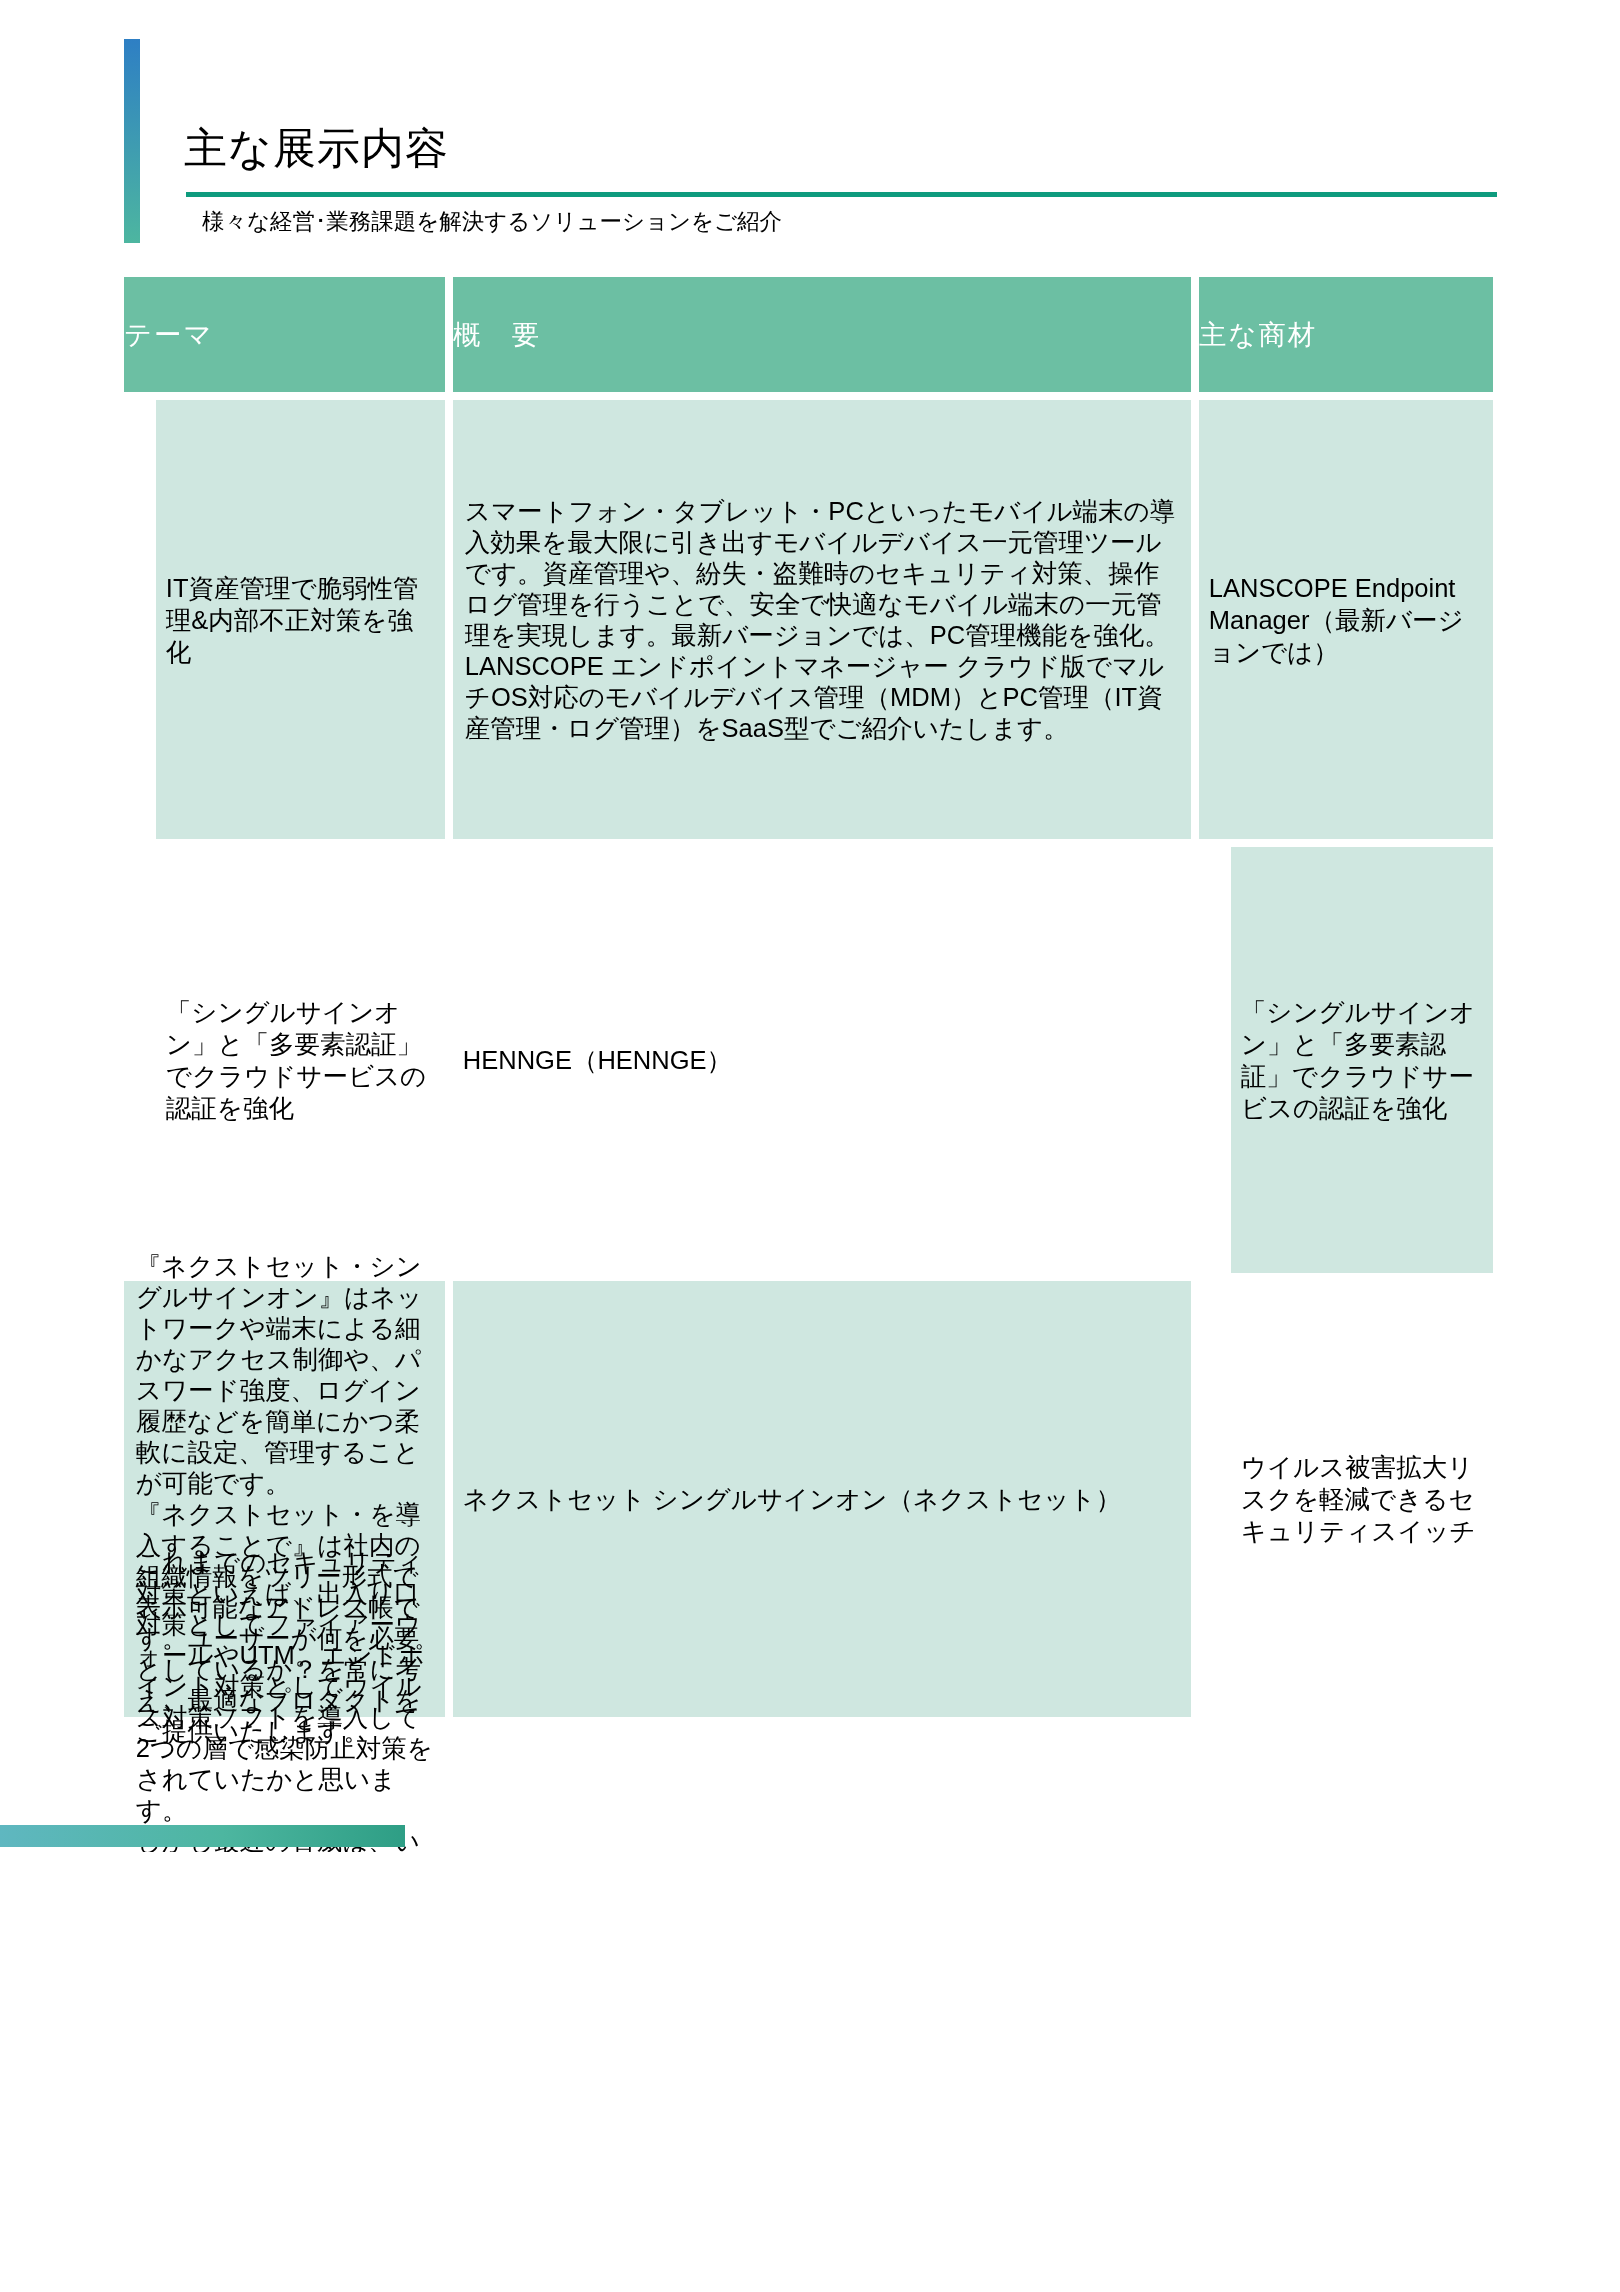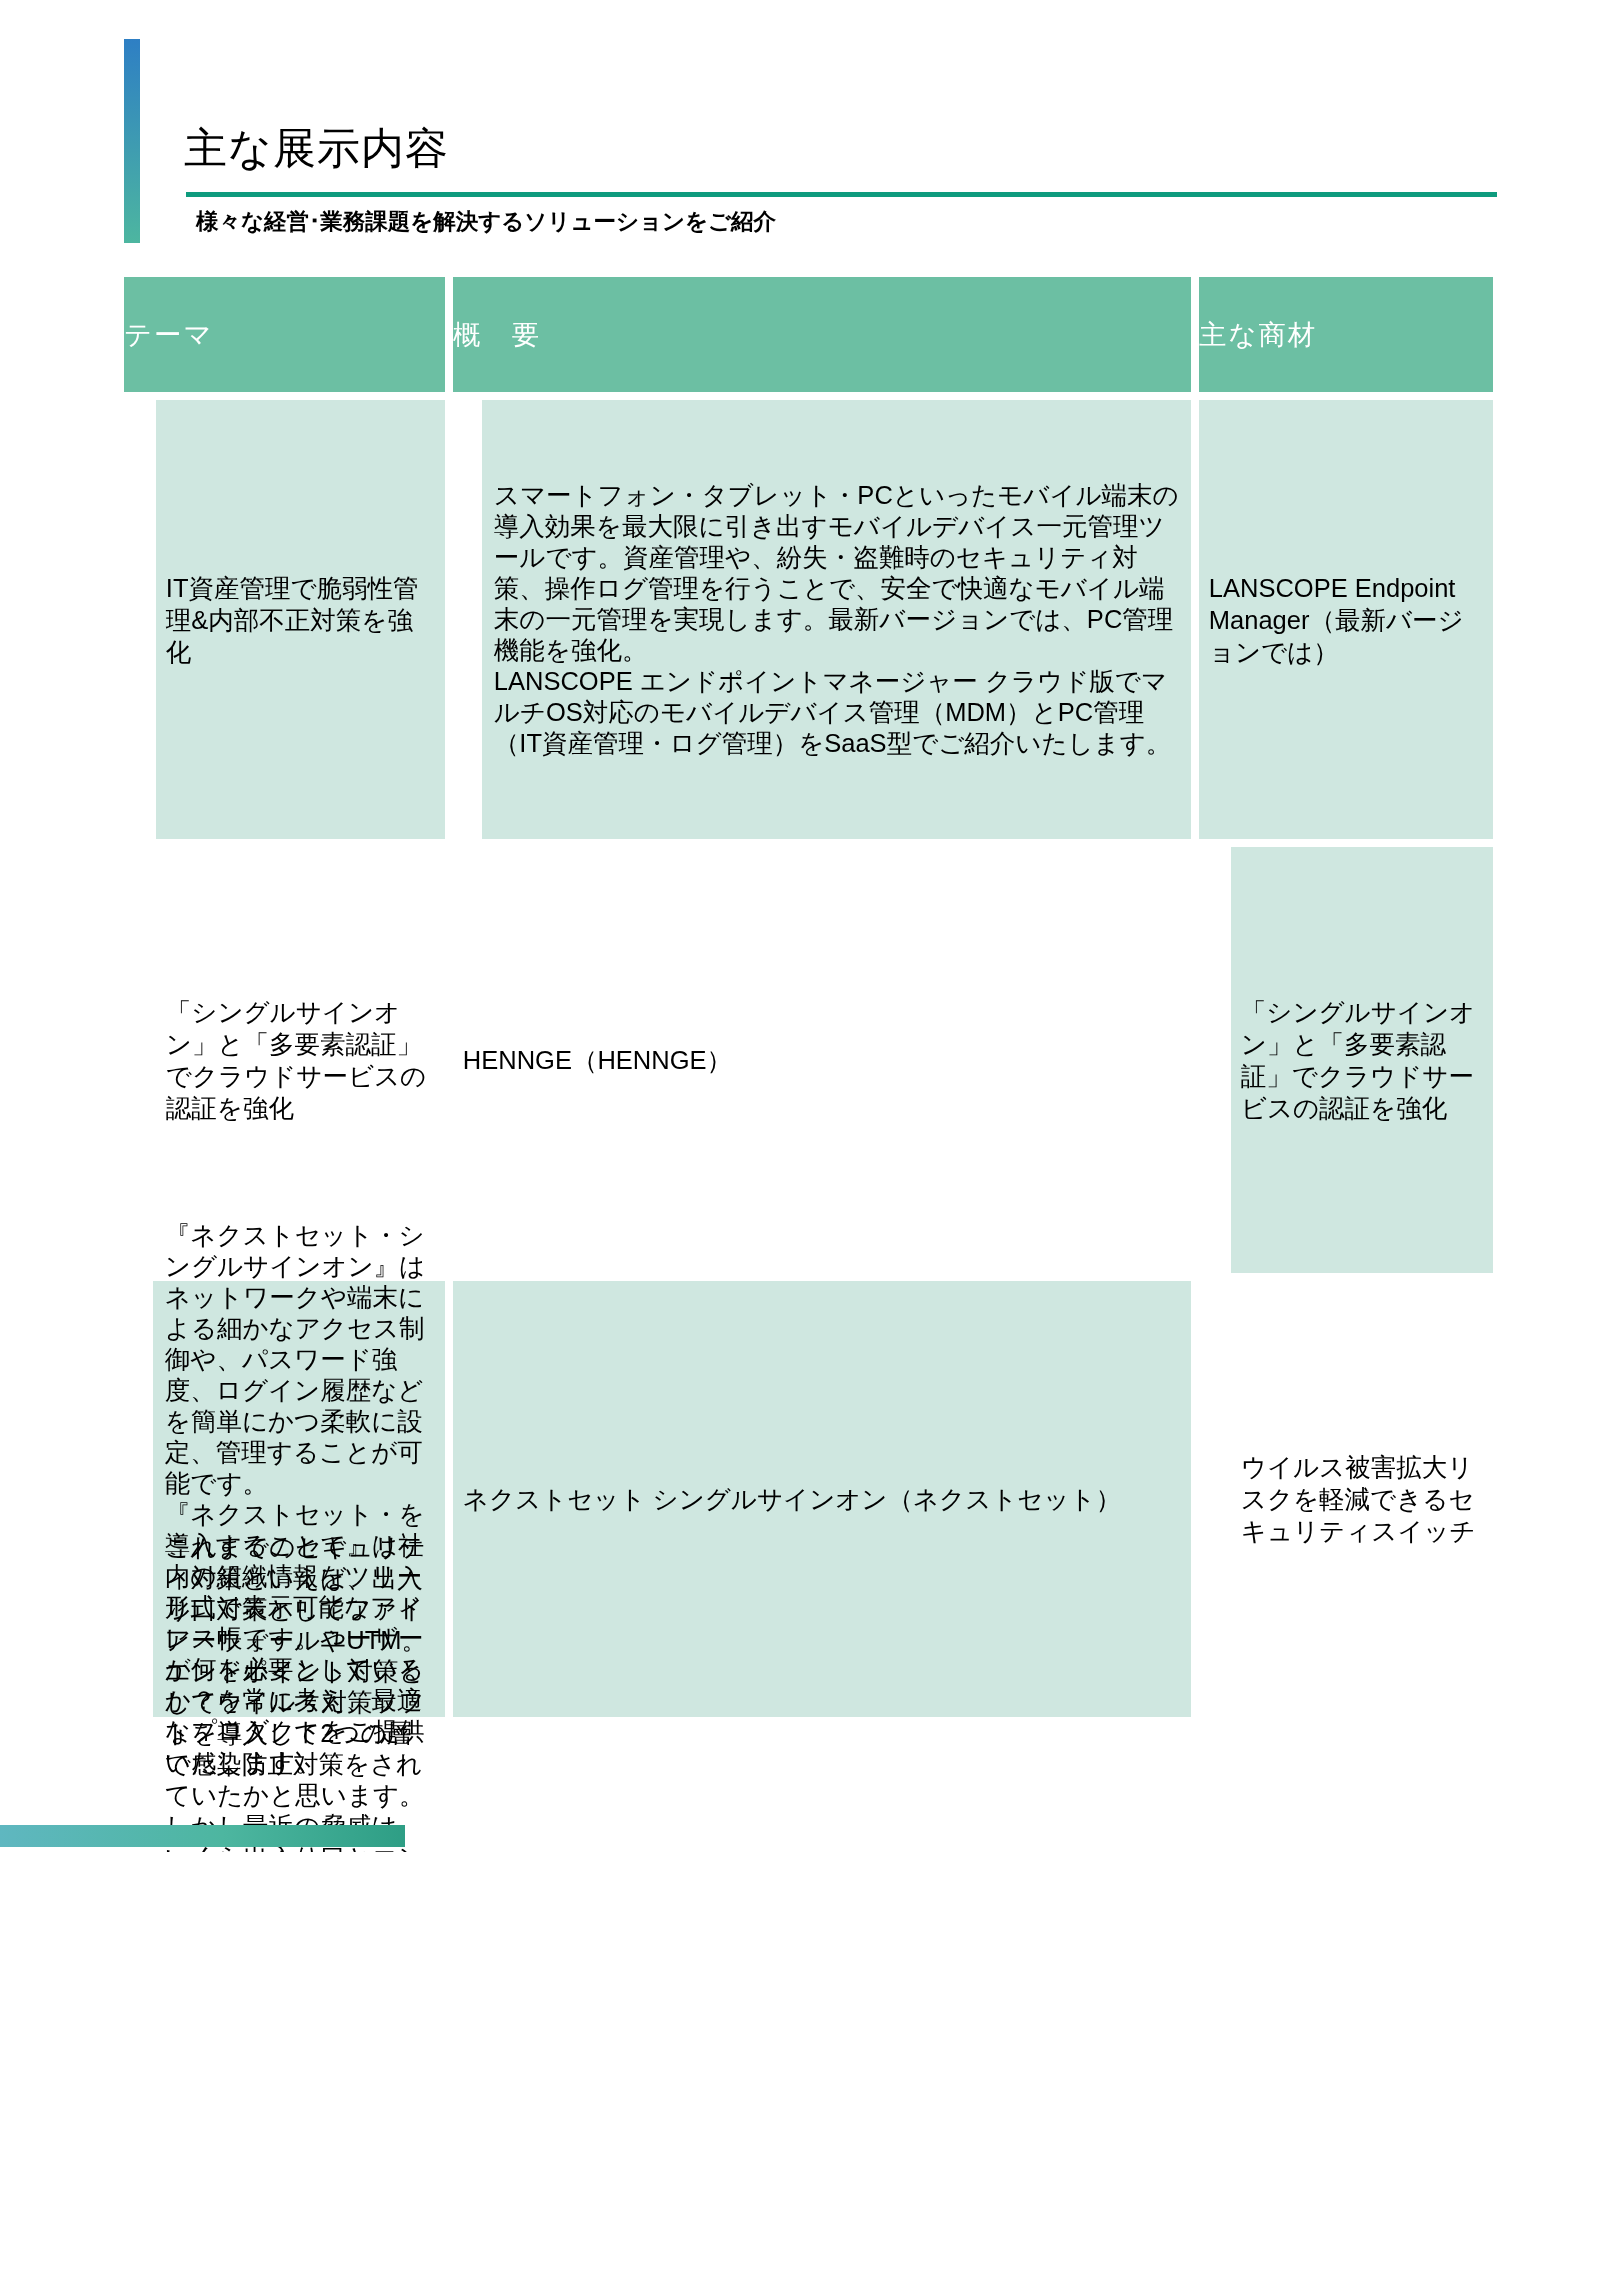--- a/index.html
+++ b/index.html
@@ -20,40 +20,40 @@
   }
   .title{
     position:absolute;left:184px;top:125px;
     font-size:43px;font-weight:400;letter-spacing:1px;line-height:1.1;color:var(--text);
   }
   .title-rule{
     position:absolute;left:186px;top:192px;width:1311px;height:4.9px;
     background:var(--rule);
   }
   .subtitle{
-    position:absolute;left:196px;top:206px;
-    font-size:22.5px;font-weight:700;color:var(--text);
+    position:absolute;left:202px;top:206px;
+    font-size:22.5px;font-weight:400;color:var(--text);
   }
 
   .exhibit-table{
     position:absolute;left:124px;top:277px;width:1373px;
     display:grid;
     grid-template-columns:321px 738px 294px;
     grid-template-rows:115px 439px 426px 436px 388px;
     column-gap:9.8px;row-gap:6.9px;gap:8px;
   }
   .cell{display:flex;align-items:center;}
   .cell .txt{white-space:pre-wrap;overflow-wrap:break-word;width:100%;}
   .head{
     background:var(--header-bg);color:#ffffff;justify-content:center;
     font-size:27.4px;letter-spacing:2px;
   }
   .shaded{background:var(--row-shaded-bg);}
   .theme-cell{padding:7.8px 9.8px;font-size:25.5px;line-height:32px;margin-left:32px;}
-  .overview-cell{padding:9.8px 11.8px;font-size:25.5px;line-height:31px;margin-left:29px;}
+  .overview-cell{padding:9.8px 11.8px;font-size:25.5px;line-height:31px;}
   .product-cell{padding:7.8px 9.8px;font-size:25.5px;line-height:32px;}
 
   .footnote{
     position:absolute;left:126px;top:2168px;
     font-size:19.6px;color:var(--text);
   }
   .bottom-bar{
     position:absolute;left:0;bottom:4.9px;width:405px;height:22.5px;
     background:linear-gradient(90deg,#5fb7c0 0%,var(--accent-bottom) 55%,#2e9e85 100%);
   }

